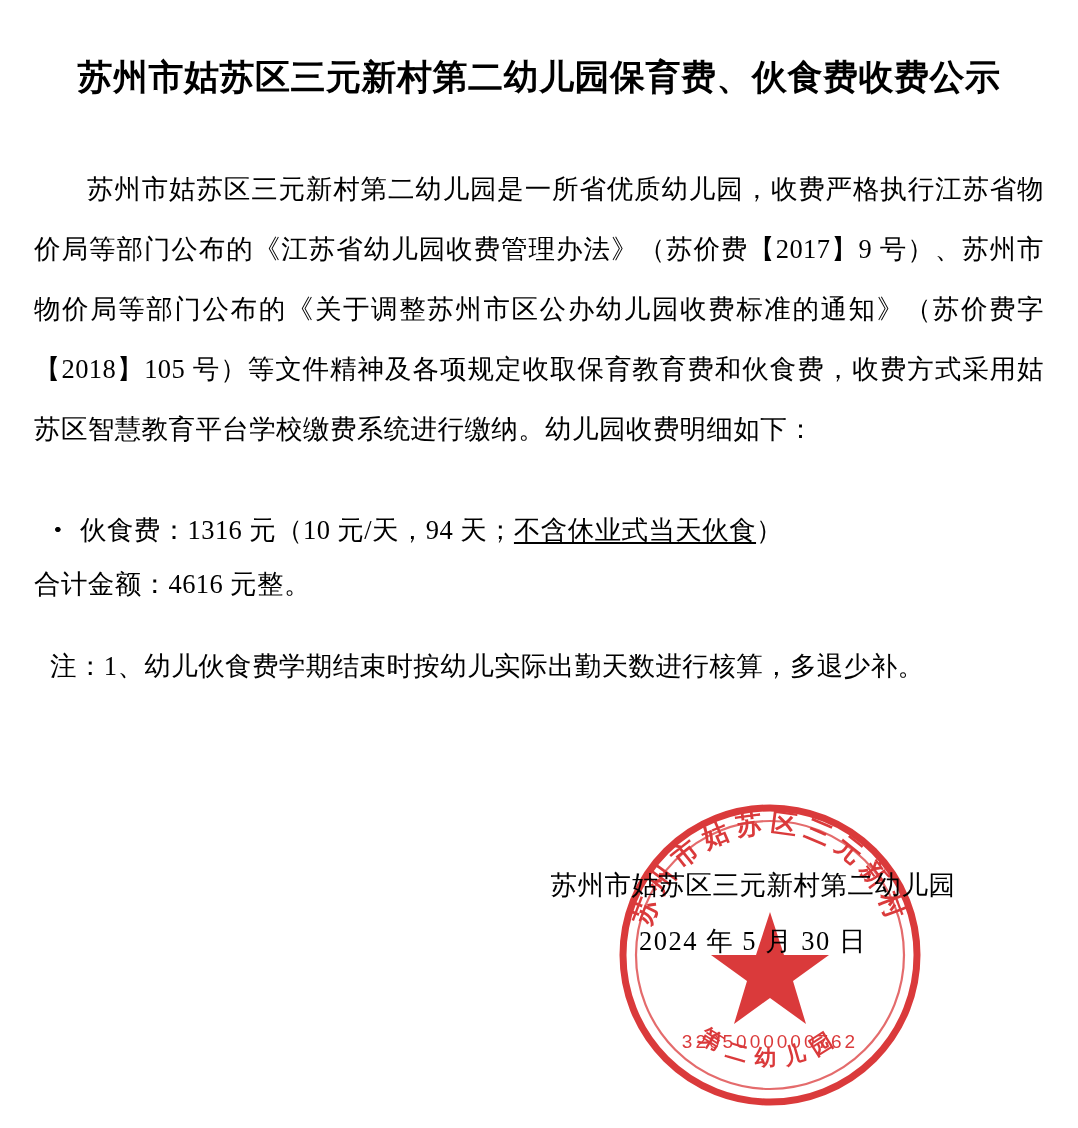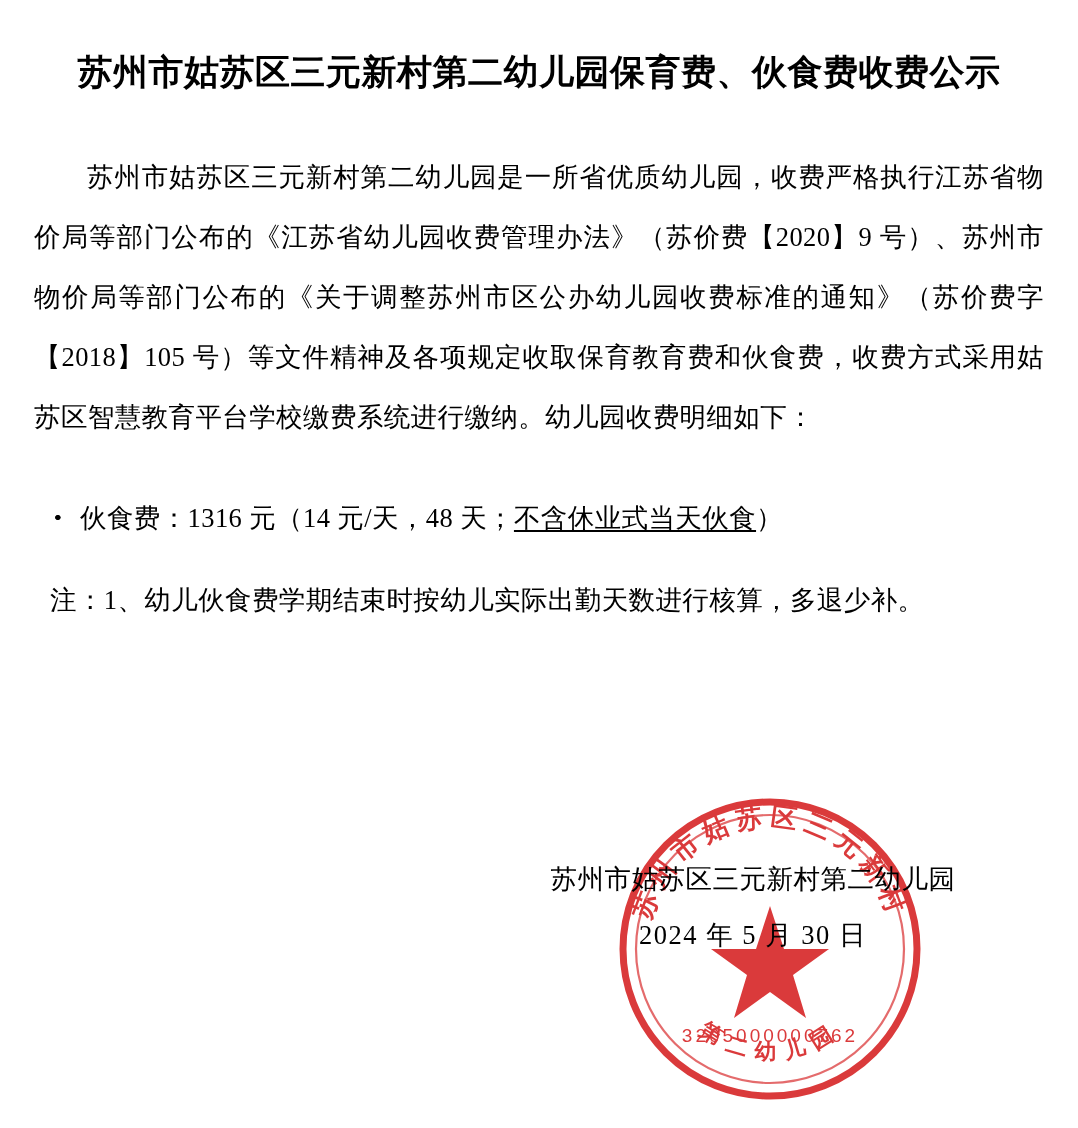--- a/index.html
+++ b/index.html
@@ -16,28 +16,28 @@
     overflow: hidden;
   }
   .page {
     position: relative;
     width: 1078px;
     height: 1128px;
     box-sizing: border-box;
     padding: 0 34px;
   }
   .doc-title {
-    margin: 4px;
+    margin: 10px;
     padding-top: 44px;
     text-align: center;
     font-size: 35px;
     font-weight: bold;
     letter-spacing: 0.5px;
     line-height: 1.35;
-    font-family: Liberation Sans, sans-serif;
+    font-family: Liberation Serif, serif;
   }
   .body-text {
     margin: 0;
     padding-top: 48px;
     font-size: 26.5px;
     line-height: 60px;
     text-align: justify;
     text-justify: inter-ideograph;
     text-indent: 2em;
     letter-spacing: 0.4px;
@@ -109,32 +109,33 @@
   }
   .seal svg { display: block; }
 </style>
 </head>
 <body>
 
 <div class="page">
 
   <h1 class="doc-title">苏州市姑苏区三元新村第二幼儿园保育费、伙食费收费公示</h1>
 
-  <p class="body-text">苏州市姑苏区三元新村第二幼儿园是一所省优质幼儿园，收费严格执行江苏省物价局等部门公布的《江苏省幼儿园收费管理办法》（苏价费【2020】9 号）、苏州市物价局等部门公布的《关于调整苏州市区公办幼儿园收费标准的通知》（苏价费字【2018】105 号）等文件精神及各项规定收取保育教育费和伙食费，收费方式采用姑苏区智慧教育平台学校缴费系统进行缴纳。幼儿园收费明细如下：</p>
+  <p class="body-text">苏州市姑苏区三元新村第二幼儿园是一所省优质幼儿园，收费严格执行江苏省物价局等部门公布的《江苏省幼儿园收费管理办法》（苏价费【2017】9 号）、苏州市物价局等部门公布的《关于调整苏州市区公办幼儿园收费标准的通知》（苏价费字【2018】105 号）等文件精神及各项规定收取保育教育费和伙食费，收费方式采用姑苏区智慧教育平台学校缴费系统进行缴纳。幼儿园收费明细如下：</p>
 
   <ul class="fee-list">
     <li>
       <span class="bullet">•</span>
     </li>
     <li>
       <span class="bullet">•</span>
-      <span>伙食费：1316 元（14 元/天，48 天；</span><span class="underline-note">不含休业式当天伙食</span><span>）</span>
+      <span>伙食费：1316 元（10 元/天，94 天；</span><span class="underline-note">不含休业式当天伙食</span><span>）</span>
     </li>
   </ul>
 
+  <p class="plain-line">合计金额：4616 元整。</p>
 
   <p class="note-line">注：1、幼儿伙食费学期结束时按幼儿实际出勤天数进行核算，多退少补。</p>
 
   <div class="seal">
     <svg width="310" height="310" viewBox="0 0 310 310" xmlns="http://www.w3.org/2000/svg">
       <defs>
         <path id="arcTop" d="M 32,155 A 123,123 0 0 1 278,155" fill="none"></path>
         <path id="arcBottom" d="M 45,155 A 110,110 0 0 0 265,155" fill="none"></path>
       </defs>
       <circle cx="155" cy="155" r="147" fill="none" stroke="#d61f20" stroke-width="7"></circle>

